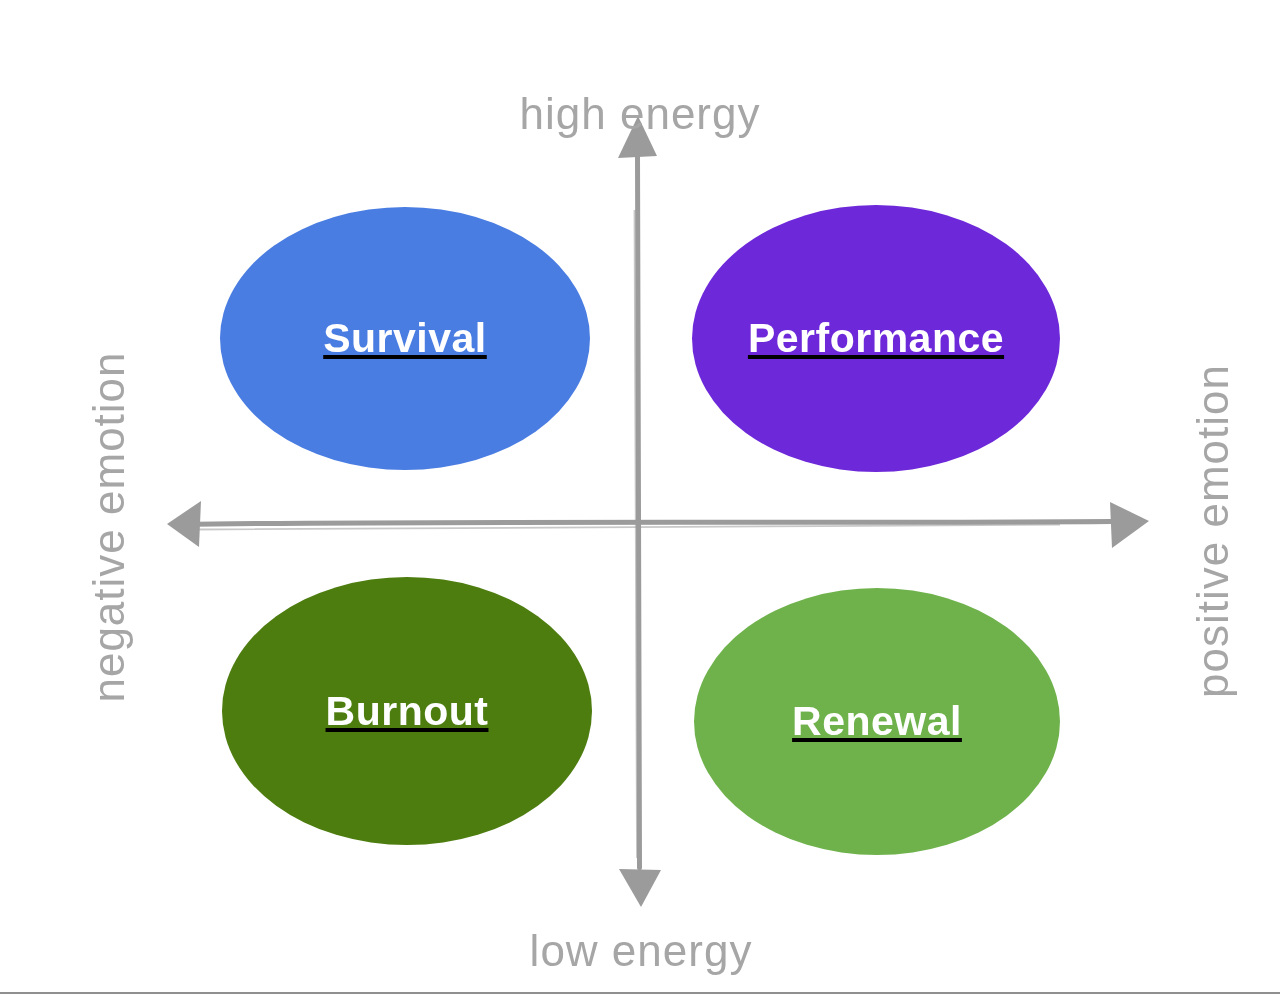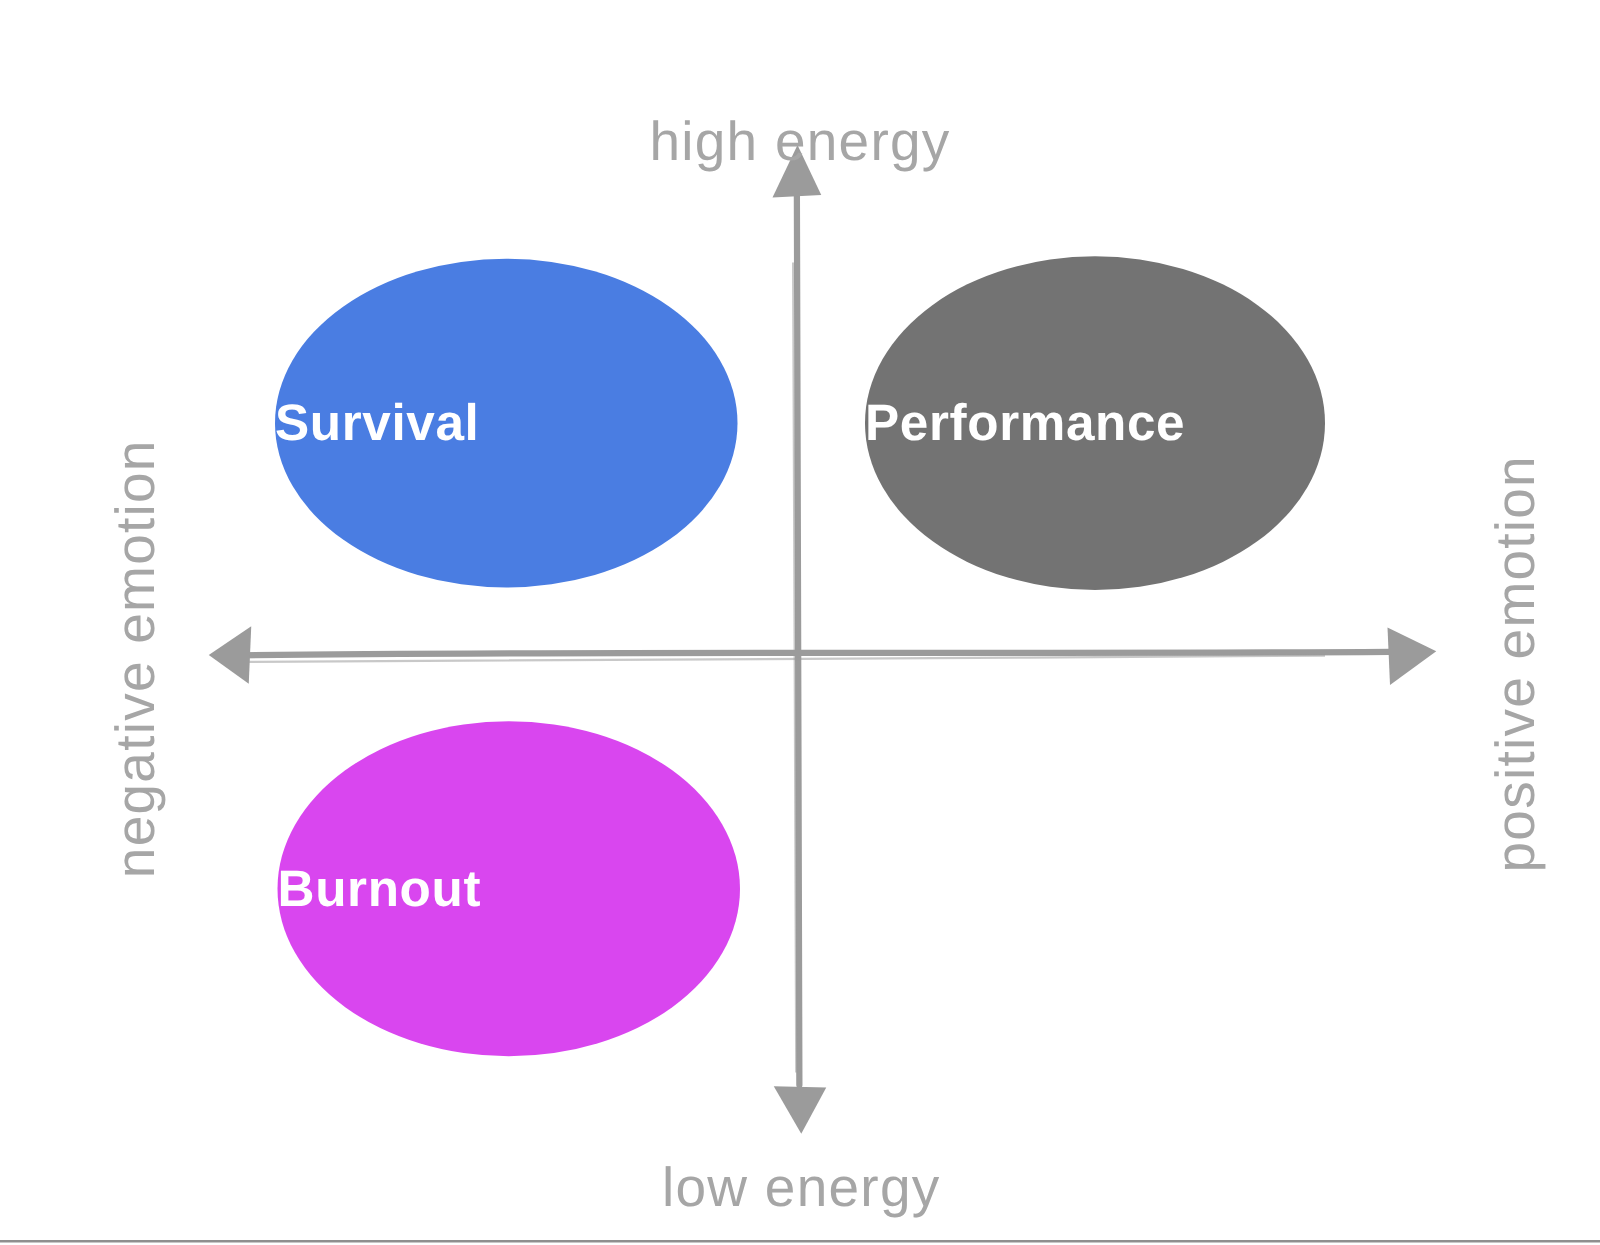--- a/index.html
+++ b/index.html
@@ -26,21 +26,22 @@
     transform: translate(-50%, -50%);
   }
   .axis-label.vertical {
     transform: translate(-50%, -50%) rotate(-90deg);
   }
   .quadrant-ellipse {
     position: absolute;
     border-radius: 50%;
     display: flex;
     align-items: center;
-    justify-content: flex-start;
+    justify-content: center;
+    text-decoration: underline;
   }
   .quadrant-label {
     color: #ffffff;
     font-size: 41px;
     font-weight: 700;
     letter-spacing: 0.5px;
     white-space: nowrap;
   }
   #ellipse-survival    { left: 220px; top: 207px; width: 370px; height: 263px; }
   #ellipse-performance { left: 692px; top: 205px; width: 368px; height: 267px; }
@@ -82,24 +83,27 @@
   <div class="axis-label" id="label-low" style="color: rgb(166, 166, 166); text-align: right;">low energy</div>
 
   <div class="axis-label vertical" id="label-negative" style="color: rgb(166, 166, 166);">negative emotion</div>
 
   <div class="axis-label vertical" id="label-positive" style="color: rgb(166, 166, 166);">positive emotion</div>
 
   <div class="quadrant-ellipse" id="ellipse-survival" style="background-color: rgb(74, 125, 226);">
     <span class="quadrant-label">Survival</span>
   </div>
 
-  <div class="quadrant-ellipse" id="ellipse-performance" style="background-color: #737373;">
+  <div class="quadrant-ellipse" id="ellipse-performance" style="background-color: #6d28d9;">
     <span class="quadrant-label">Performance</span>
   </div>
 
-  <div class="quadrant-ellipse" id="ellipse-burnout" style="background-color: #d946ef;">
+  <div class="quadrant-ellipse" id="ellipse-burnout" style="background-color: #4d7c0f;">
     <span class="quadrant-label">Burnout</span>
   </div>
 
+  <div class="quadrant-ellipse" id="ellipse-renewal" style="background-color: rgb(111, 178, 76);">
+    <span class="quadrant-label">Renewal</span>
+  </div>
 
   <div id="bottom-rule" style="background-color: rgb(143, 143, 143);"></div>
 
 </div>
 
 </body></html>

